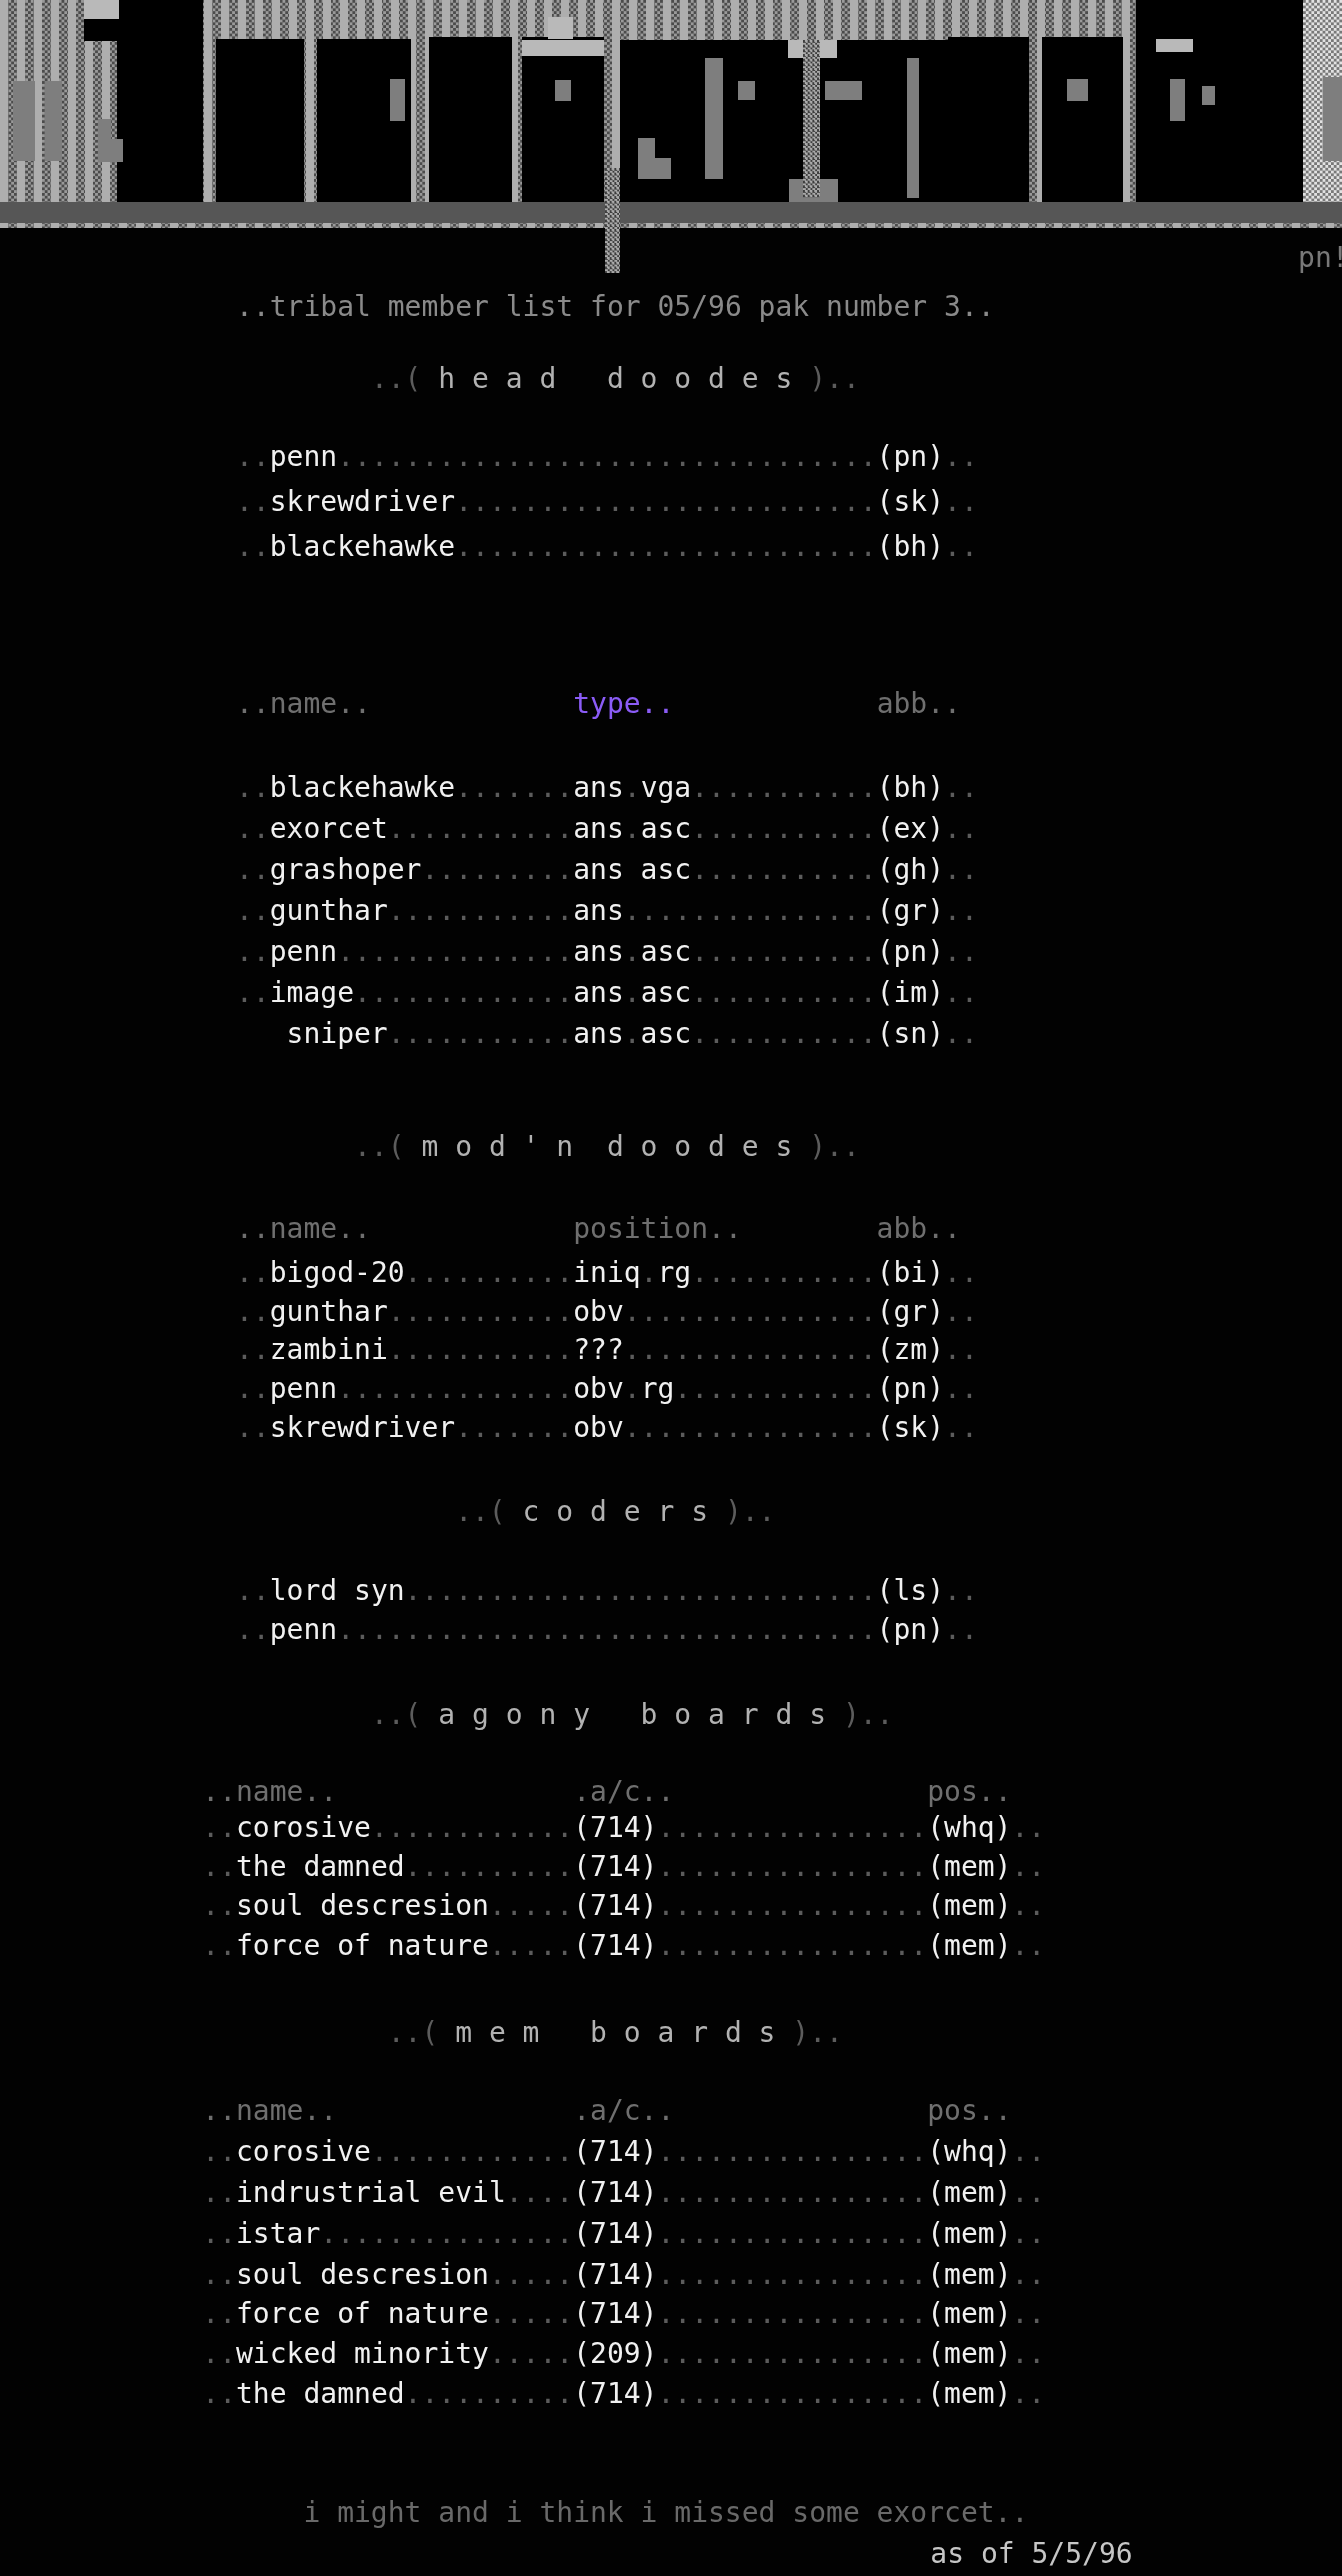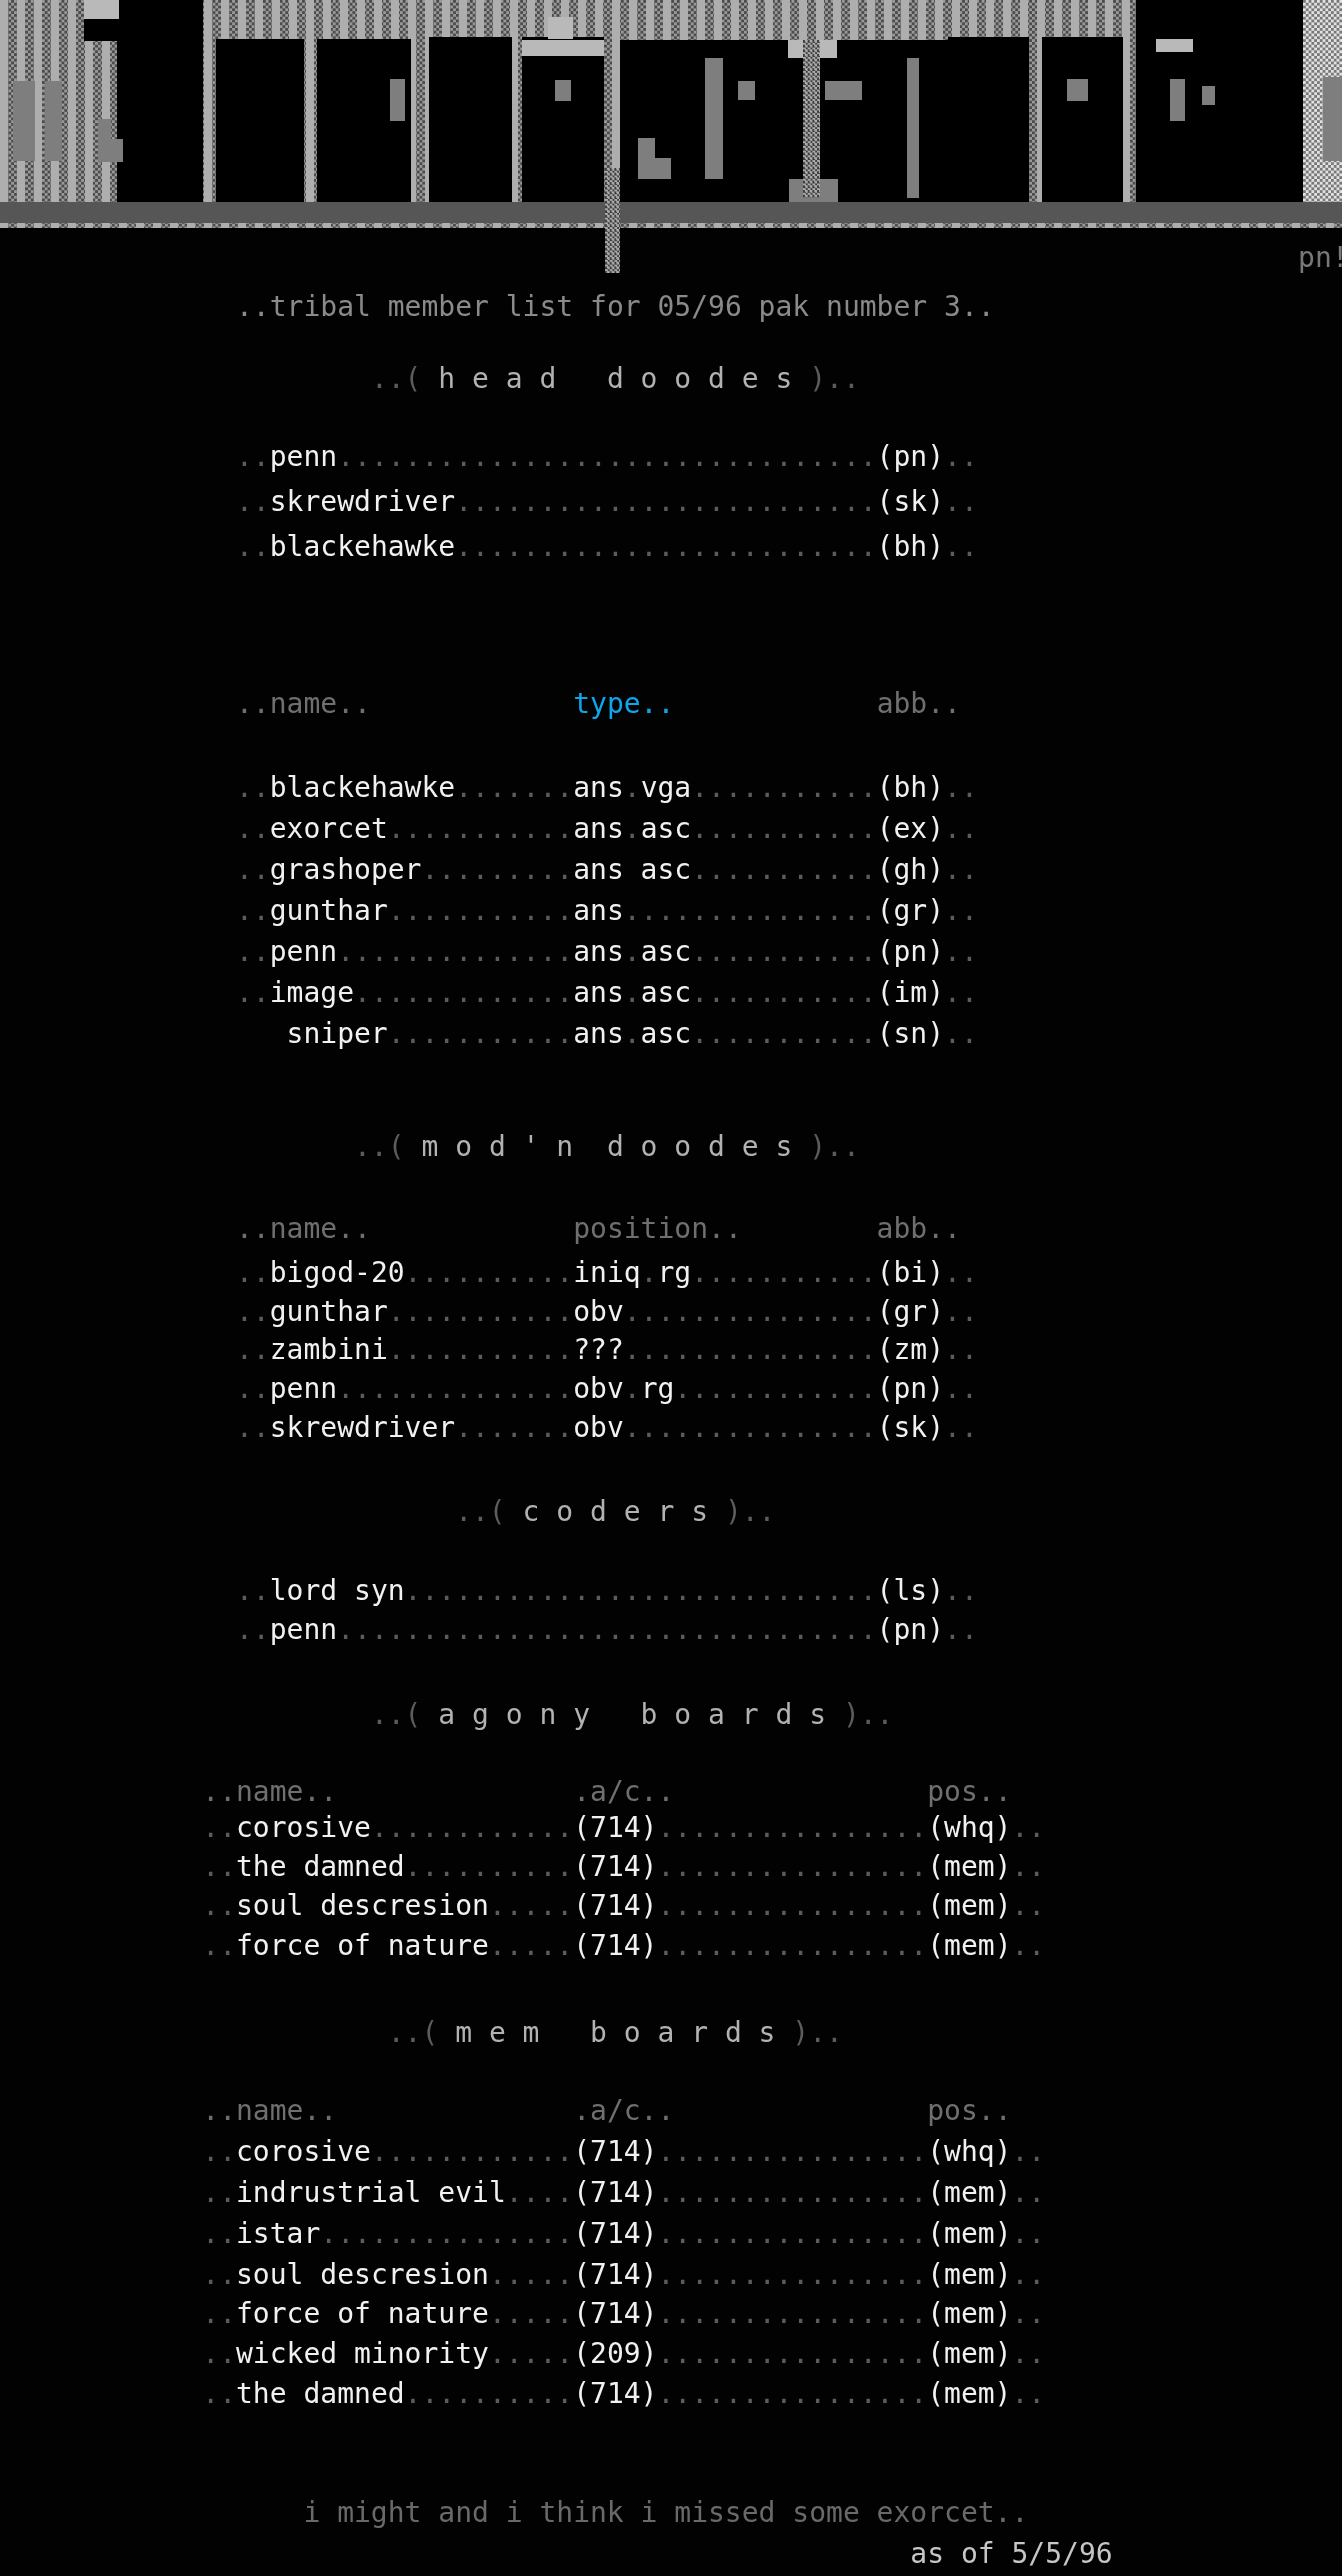--- a/index.html
+++ b/index.html
@@ -67,21 +67,21 @@
       <div class="mass" id="bar" style="left: 0px; top: 202px; width: 1342px; height: 21.4px; background: rgb(86, 86, 86);"></div>
       <div class="dith" id="tail" style="left: 605px; top: 168px; width: 15px; height: 105px;"></div>
     </div>
   <div id="screen">
       <div class="line" style="top: 237px;"><span>                                                                             </span><span style="color: rgb(120, 120, 120);">pn!</span></div>
       <div class="line" style="top: 286px;"><span>              </span><span style="color: rgb(138, 138, 138);">..tribal member list for 05/96 pak number 3..</span></div>
       <div class="line" style="top: 358px;"><span>                      </span><span style="color: rgb(92, 92, 92);">..( </span><span style="color: rgb(178, 178, 178);">h e a d   d o o d e s</span><span style="color: rgb(92, 92, 92);"> )..</span></div>
       <div class="line" style="top: 436px;"><span>              </span><span style="color: rgb(92, 92, 92);">..</span><span style="color: rgb(241, 241, 241);">penn</span><span style="color: rgb(92, 92, 92);">................................</span><span style="color: rgb(241, 241, 241);">(pn)</span><span style="color: rgb(92, 92, 92);">..</span></div>
       <div class="line" style="top: 481px;"><span>              </span><span style="color: rgb(92, 92, 92);">..</span><span style="color: rgb(241, 241, 241);">skrewdriver</span><span style="color: rgb(92, 92, 92);">.........................</span><span style="color: rgb(241, 241, 241);">(sk)</span><span style="color: rgb(92, 92, 92);">..</span></div>
       <div class="line" style="top: 526px;"><span>              </span><span style="color: rgb(92, 92, 92);">..</span><span style="color: rgb(241, 241, 241);">blackehawke</span><span style="color: rgb(92, 92, 92);">.........................</span><span style="color: rgb(241, 241, 241);">(bh)</span><span style="color: rgb(92, 92, 92);">..</span></div>
-      <div class="line" style="top: 683px;"><span>              </span><span style="color: rgb(111, 111, 111);">..name..</span><span>            </span><span style="color: #0ea5e9;">type..</span><span>            </span><span style="color: rgb(111, 111, 111);">abb..</span></div>
+      <div class="line" style="top: 683px;"><span>              </span><span style="color: rgb(111, 111, 111);">..name..</span><span>            </span><span style="color: #8b5cf6;">type..</span><span>            </span><span style="color: rgb(111, 111, 111);">abb..</span></div>
       <div class="line" style="top: 767px;"><span>              </span><span style="color: rgb(92, 92, 92);">..</span><span style="color: rgb(241, 241, 241);">blackehawke</span><span style="color: rgb(92, 92, 92);">.......</span><span style="color: rgb(241, 241, 241);">ans</span><span style="color: rgb(92, 92, 92);">.</span><span style="color: rgb(241, 241, 241);">vga</span><span style="color: rgb(92, 92, 92);">...........</span><span style="color: rgb(241, 241, 241);">(bh)</span><span style="color: rgb(92, 92, 92);">..</span></div>
       <div class="line" style="top: 808px;"><span>              </span><span style="color: rgb(92, 92, 92);">..</span><span style="color: rgb(241, 241, 241);">exorcet</span><span style="color: rgb(92, 92, 92);">...........</span><span style="color: rgb(241, 241, 241);">ans</span><span style="color: rgb(92, 92, 92);">.</span><span style="color: rgb(241, 241, 241);">asc</span><span style="color: rgb(92, 92, 92);">...........</span><span style="color: rgb(241, 241, 241);">(ex)</span><span style="color: rgb(92, 92, 92);">..</span></div>
       <div class="line" style="top: 849px;"><span>              </span><span style="color: rgb(92, 92, 92);">..</span><span style="color: rgb(241, 241, 241);">grashoper</span><span style="color: rgb(92, 92, 92);">.........</span><span style="color: rgb(241, 241, 241);">ans asc</span><span style="color: rgb(92, 92, 92);">...........</span><span style="color: rgb(241, 241, 241);">(gh)</span><span style="color: rgb(92, 92, 92);">..</span></div>
       <div class="line" style="top: 890px;"><span>              </span><span style="color: rgb(92, 92, 92);">..</span><span style="color: rgb(241, 241, 241);">gunthar</span><span style="color: rgb(92, 92, 92);">...........</span><span style="color: rgb(241, 241, 241);">ans</span><span style="color: rgb(92, 92, 92);">...............</span><span style="color: rgb(241, 241, 241);">(gr)</span><span style="color: rgb(92, 92, 92);">..</span></div>
       <div class="line" style="top: 931px;"><span>              </span><span style="color: rgb(92, 92, 92);">..</span><span style="color: rgb(241, 241, 241);">penn</span><span style="color: rgb(92, 92, 92);">..............</span><span style="color: rgb(241, 241, 241);">ans</span><span style="color: rgb(92, 92, 92);">.</span><span style="color: rgb(241, 241, 241);">asc</span><span style="color: rgb(92, 92, 92);">...........</span><span style="color: rgb(241, 241, 241);">(pn)</span><span style="color: rgb(92, 92, 92);">..</span></div>
       <div class="line" style="top: 972px;"><span>              </span><span style="color: rgb(92, 92, 92);">..</span><span style="color: rgb(241, 241, 241);">image</span><span style="color: rgb(92, 92, 92);">.............</span><span style="color: rgb(241, 241, 241);">ans</span><span style="color: rgb(92, 92, 92);">.</span><span style="color: rgb(241, 241, 241);">asc</span><span style="color: rgb(92, 92, 92);">...........</span><span style="color: rgb(241, 241, 241);">(im)</span><span style="color: rgb(92, 92, 92);">..</span></div>
       <div class="line" style="top: 1013px;"><span>                 </span><span style="color: rgb(241, 241, 241);">sniper</span><span style="color: rgb(92, 92, 92);">...........</span><span style="color: rgb(241, 241, 241);">ans</span><span style="color: rgb(92, 92, 92);">.</span><span style="color: rgb(241, 241, 241);">asc</span><span style="color: rgb(92, 92, 92);">...........</span><span style="color: rgb(241, 241, 241);">(sn)</span><span style="color: rgb(92, 92, 92);">..</span></div>
       <div class="line" style="top: 1126px;"><span>                     </span><span style="color: rgb(92, 92, 92);">..( </span><span style="color: rgb(178, 178, 178);">m o d ' n  d o o d e s</span><span style="color: rgb(92, 92, 92);"> )..</span></div>
       <div class="line" style="top: 1208px;"><span>              </span><span style="color: rgb(111, 111, 111);">..name..</span><span>            </span><span style="color: rgb(111, 111, 111);">position..</span><span>        </span><span style="color: rgb(111, 111, 111);">abb..</span></div>
       <div class="line" style="top: 1252px;"><span>              </span><span style="color: rgb(92, 92, 92);">..</span><span style="color: rgb(241, 241, 241);">bigod-20</span><span style="color: rgb(92, 92, 92);">..........</span><span style="color: rgb(241, 241, 241);">iniq</span><span style="color: rgb(92, 92, 92);">.</span><span style="color: rgb(241, 241, 241);">rg</span><span style="color: rgb(92, 92, 92);">...........</span><span style="color: rgb(241, 241, 241);">(bi)</span><span style="color: rgb(92, 92, 92);">..</span></div>
@@ -101,16 +101,16 @@
       <div class="line" style="top: 2012px;"><span>                       </span><span style="color: rgb(92, 92, 92);">..( </span><span style="color: rgb(178, 178, 178);">m e m   b o a r d s</span><span style="color: rgb(92, 92, 92);"> )..</span></div>
       <div class="line" style="top: 2090px;"><span>            </span><span style="color: rgb(111, 111, 111);">..name..</span><span>              </span><span style="color: rgb(111, 111, 111);">.a/c..</span><span>               </span><span style="color: rgb(111, 111, 111);">pos..</span></div>
       <div class="line" style="top: 2131px;"><span>            </span><span style="color: rgb(92, 92, 92);">..</span><span style="color: rgb(241, 241, 241);">corosive</span><span style="color: rgb(92, 92, 92);">............</span><span style="color: rgb(241, 241, 241);">(714)</span><span style="color: rgb(92, 92, 92);">................</span><span style="color: rgb(241, 241, 241);">(whq)</span><span style="color: rgb(92, 92, 92);">..</span></div>
       <div class="line" style="top: 2172px;"><span>            </span><span style="color: rgb(92, 92, 92);">..</span><span style="color: rgb(241, 241, 241);">indrustrial evil</span><span style="color: rgb(92, 92, 92);">....</span><span style="color: rgb(241, 241, 241);">(714)</span><span style="color: rgb(92, 92, 92);">................</span><span style="color: rgb(241, 241, 241);">(mem)</span><span style="color: rgb(92, 92, 92);">..</span></div>
       <div class="line" style="top: 2213px;"><span>            </span><span style="color: rgb(92, 92, 92);">..</span><span style="color: rgb(241, 241, 241);">istar</span><span style="color: rgb(92, 92, 92);">...............</span><span style="color: rgb(241, 241, 241);">(714)</span><span style="color: rgb(92, 92, 92);">................</span><span style="color: rgb(241, 241, 241);">(mem)</span><span style="color: rgb(92, 92, 92);">..</span></div>
       <div class="line" style="top: 2254px;"><span>            </span><span style="color: rgb(92, 92, 92);">..</span><span style="color: rgb(241, 241, 241);">soul descresion</span><span style="color: rgb(92, 92, 92);">.....</span><span style="color: rgb(241, 241, 241);">(714)</span><span style="color: rgb(92, 92, 92);">................</span><span style="color: rgb(241, 241, 241);">(mem)</span><span style="color: rgb(92, 92, 92);">..</span></div>
       <div class="line" style="top: 2293px;"><span>            </span><span style="color: rgb(92, 92, 92);">..</span><span style="color: rgb(241, 241, 241);">force of nature</span><span style="color: rgb(92, 92, 92);">.....</span><span style="color: rgb(241, 241, 241);">(714)</span><span style="color: rgb(92, 92, 92);">................</span><span style="color: rgb(241, 241, 241);">(mem)</span><span style="color: rgb(92, 92, 92);">..</span></div>
       <div class="line" style="top: 2333px;"><span>            </span><span style="color: rgb(92, 92, 92);">..</span><span style="color: rgb(241, 241, 241);">wicked minority</span><span style="color: rgb(92, 92, 92);">.....</span><span style="color: rgb(241, 241, 241);">(209)</span><span style="color: rgb(92, 92, 92);">................</span><span style="color: rgb(241, 241, 241);">(mem)</span><span style="color: rgb(92, 92, 92);">..</span></div>
       <div class="line" style="top: 2373px;"><span>            </span><span style="color: rgb(92, 92, 92);">..</span><span style="color: rgb(241, 241, 241);">the damned</span><span style="color: rgb(92, 92, 92);">..........</span><span style="color: rgb(241, 241, 241);">(714)</span><span style="color: rgb(92, 92, 92);">................</span><span style="color: rgb(241, 241, 241);">(mem)</span><span style="color: rgb(92, 92, 92);">..</span></div>
       <div class="line" style="top: 2492px;"><span>                  </span><span style="color: rgb(105, 105, 105);">i might and i think i missed some exorcet..</span></div>
-      <div class="line" style="top: 2533px;"><span>                                                      </span><span style="color: rgb(198, 198, 198);">as of 5/5/96</span></div>
+      <div class="line" style="top: 2533px; margin-left: 20px;"><span>                                                      </span><span style="color: rgb(198, 198, 198);">as of 5/5/96</span></div>
     </div>
 </div>
 
 
 </body></html>

